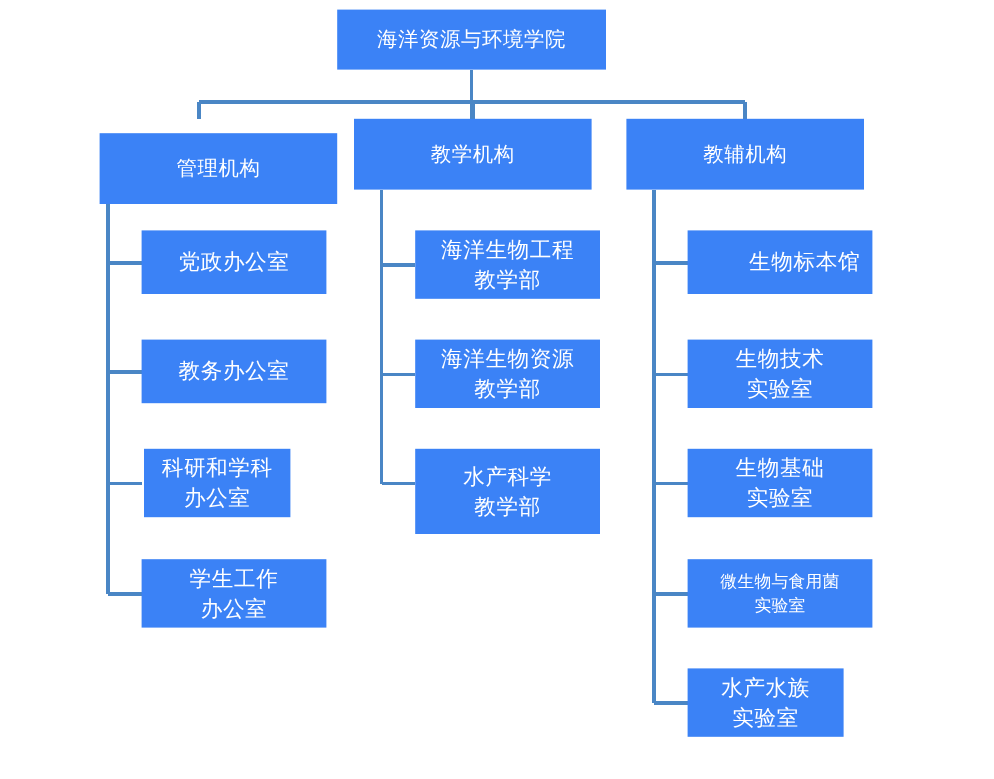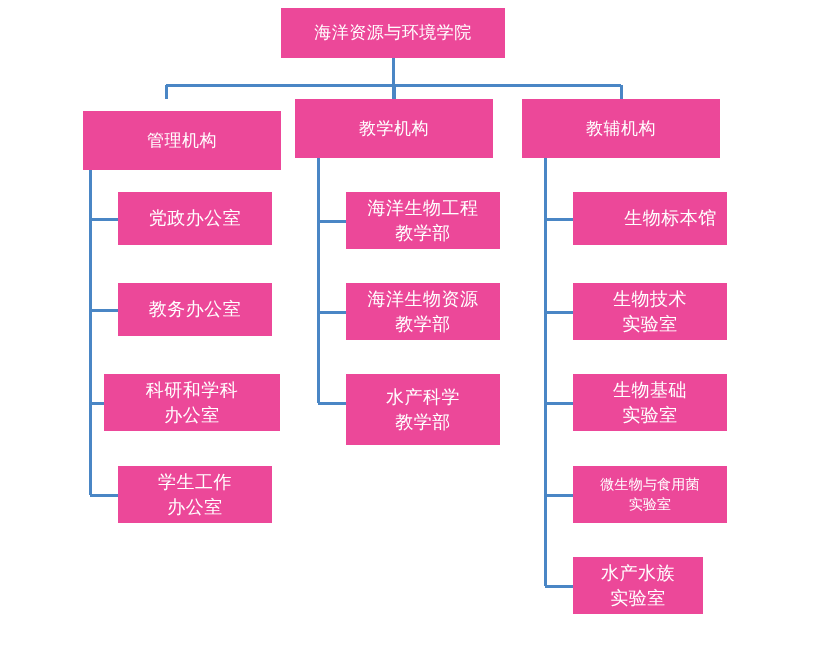--- a/index.html
+++ b/index.html
@@ -22,21 +22,21 @@
     position: absolute;
     left: 0;
     top: 0;
     width: 828px;
     height: 649px;
     pointer-events: none;
   }
   .node {
     position: absolute;
     box-sizing: border-box;
-    background: #ec4899;
+    background: #3b82f6;
     color: #ffffff;
     display: flex;
     flex-direction: column;
     align-items: center;
     justify-content: center;
     text-align: center;
     line-height: 1.38;
     letter-spacing: 0.5px;
     white-space: nowrap;
   }
@@ -91,21 +91,21 @@
       </div>
       <div class="node node-branch" style="left: 83px; top: 99px; width: 198px; height: 59px; margin-top: 12px;">
         <span class="node-line">管理机构</span>
       </div>
       <div class="node node-leaf" style="left: 118px; top: 192px; width: 154px; height: 53px;">
         <span class="node-line">党政办公室</span>
       </div>
       <div class="node node-leaf" style="left: 118px; top: 283px; width: 154px; height: 53px;">
         <span class="node-line">教务办公室</span>
       </div>
-      <div class="node node-leaf" style="left: 104px; top: 374px; width: 176px; height: 57px;">
+      <div class="node node-leaf" style="left: 120px; top: 374px; width: 122px; height: 57px;">
         <span class="node-line">科研和学科</span>
         <span class="node-line">办公室</span>
       </div>
       <div class="node node-leaf" style="left: 118px; top: 466px; width: 154px; height: 57px;">
         <span class="node-line">学生工作</span>
         <span class="node-line">办公室</span>
       </div>
       <div class="node node-branch" style="left: 295px; top: 99px; width: 198px; height: 59px;">
         <span class="node-line">教学机构</span>
       </div>

